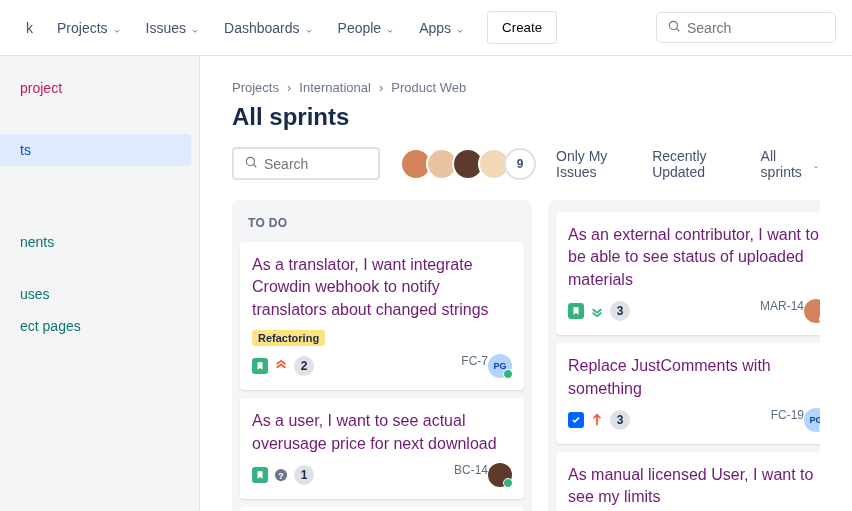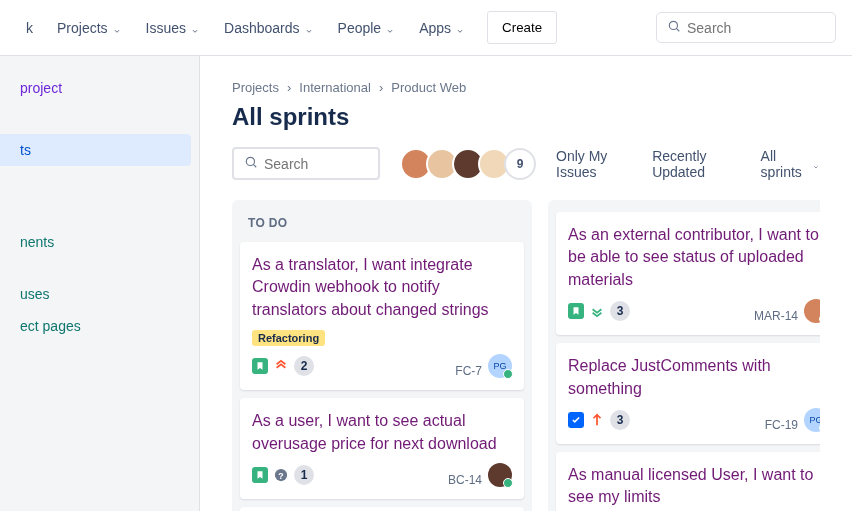--- a/index.html
+++ b/index.html
@@ -7,21 +7,21 @@
 .topnav { display: flex; align-items: center; padding: 0 16px; height: 56px; border-bottom: 1px solid #dfe1e6; gap: 4px; }
 .topnav-item { padding: 8px 10px; border-radius: 3px; cursor: pointer; display: flex; align-items: center; gap: 4px; color: #42526e; font-weight: 500; }
 .chevron { width: 10px; height: 10px; display: inline-block; }
 .chevron svg { width: 100%; height: 100%; }
 .create-btn { background: #fff; border: 1px solid #dfe1e6; padding: 8px 14px; border-radius: 3px; font-weight: 500; cursor: pointer; margin-left: 8px; }
 .spacer { flex: 1; }
 .search-box { display: flex; align-items: center; border: 1px solid #dfe1e6; border-radius: 5px; padding: 6px 10px; gap: 6px; width: 180px; }
 .search-box input { border: none; outline: none; width: 100%; font-size: 14px; color: #6b778c; }
 .layout { display: flex; height: calc(100vh - 56px); }
 .sidebar { width: 200px; background: #f4f5f7; padding: 16px 0; border-right: 1px solid #dfe1e6; }
-.sidebar-title { padding: 8px 20px; color: #6d28d9; font-weight: 500; }
+.sidebar-title { padding: 8px 20px; color: #be185d; font-weight: 500; }
 .sidebar-item { padding: 8px 20px; color: #0f766e; cursor: pointer; }
 .sidebar-item.active { background: #deebff; color: #0052cc; border-radius: 0 4px 4px 0; margin-right: 8px; }
 .main { flex: 1; padding: 24px 32px; overflow: auto; }
 .crumbs { display: flex; gap: 8px; align-items: center; color: #6b778c; font-size: 13px; margin-bottom: 8px; }
 .crumbs .crumb { cursor: pointer; }
 .page-title { font-size: 24px; font-weight: 600; margin-bottom: 16px; }
 .filter-row { display: flex; align-items: center; gap: 20px; margin-bottom: 20px; }
 .board-search { display: flex; align-items: center; border: 2px solid #dfe1e6; border-radius: 4px; padding: 6px 10px; gap: 6px; width: 180px; }
 .board-search input { border: none; outline: none; width: 100%; font-size: 14px; }
 .avatars { display: flex; align-items: center; }
@@ -36,23 +36,23 @@
 .card { background: #fff; border-radius: 4px; padding: 12px; margin-bottom: 8px; box-shadow: 0 1px 2px rgba(9,30,66,0.12); cursor: pointer; }
 .card-title { font-size: 16px; color: #701a75; line-height: 1.4; margin-bottom: 8px; }
 .tag { display: inline-block; background: #ffe380; color: #172b4d; font-size: 11px; font-weight: 600; padding: 2px 6px; border-radius: 3px; margin-bottom: 8px; }
 .card-footer { display: flex; align-items: center; justify-content: space-between; }
 .card-meta { display: flex; align-items: center; gap: 6px; }
 .icon-sq { width: 16px; height: 16px; border-radius: 3px; display: flex; align-items: center; justify-content: center; }
 .story-icon { background: #36b37e; }
 .task-icon { background: #0065ff; }
 .prio { width: 14px; height: 14px; display: flex; align-items: center; justify-content: center; }
 .points { background: #dfe1e6; color: #172b4d; font-size: 12px; font-weight: 600; border-radius: 10px; min-width: 20px; height: 20px; display: flex; align-items: center; justify-content: center; padding: 0 6px; }
-.card-right { display: flex; align-items: flex-end; gap: 6px; }
+.card-right { display: flex; align-items: flex-start; }
 .card-key { font-size: 12px; color: #5e6c84; font-weight: 500; }
-.assignee { width: 24px; height: 24px; border-radius: 50%; display: flex; align-items: center; justify-content: center; font-size: 9px; font-weight: 400; color: #fff; position: relative; }
+.assignee { width: 24px; height: 24px; border-radius: 50%; display: flex; align-items: center; justify-content: center; font-size: 9px; font-weight: 700; color: #fff; position: relative; }
 .assignee::after { content: ''; position: absolute; bottom: -1px; right: -1px; width: 8px; height: 8px; background: #36b37e; border-radius: 50%; border: 1.5px solid #fff; }
 .search-icon svg { width: 14px; height: 14px; }
 </style>
 </head>
 <body>
 
 <div class="topnav">
   <span style="color:#42526e;padding:8px 10px;">k</span>
   <div class="topnav-item">
     <span>Projects</span>

